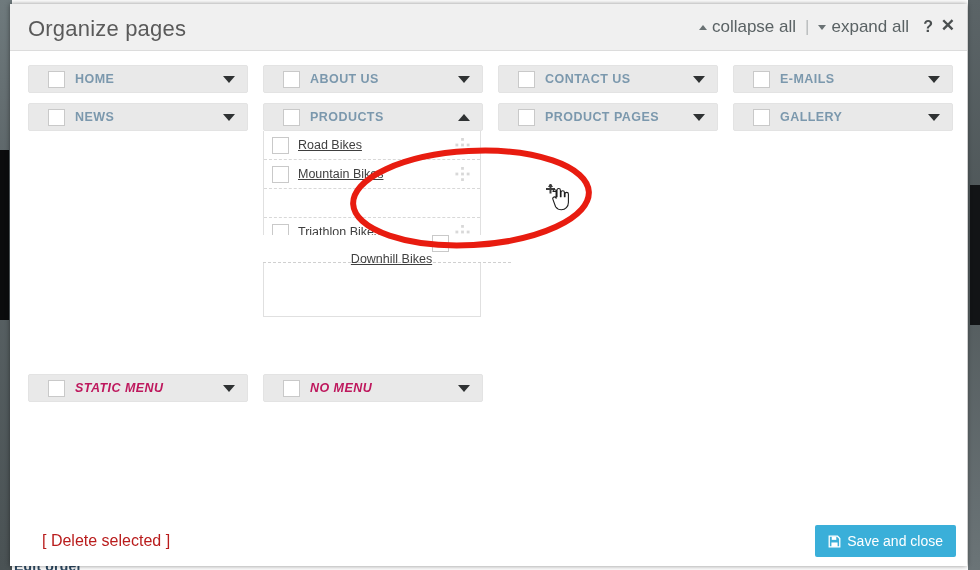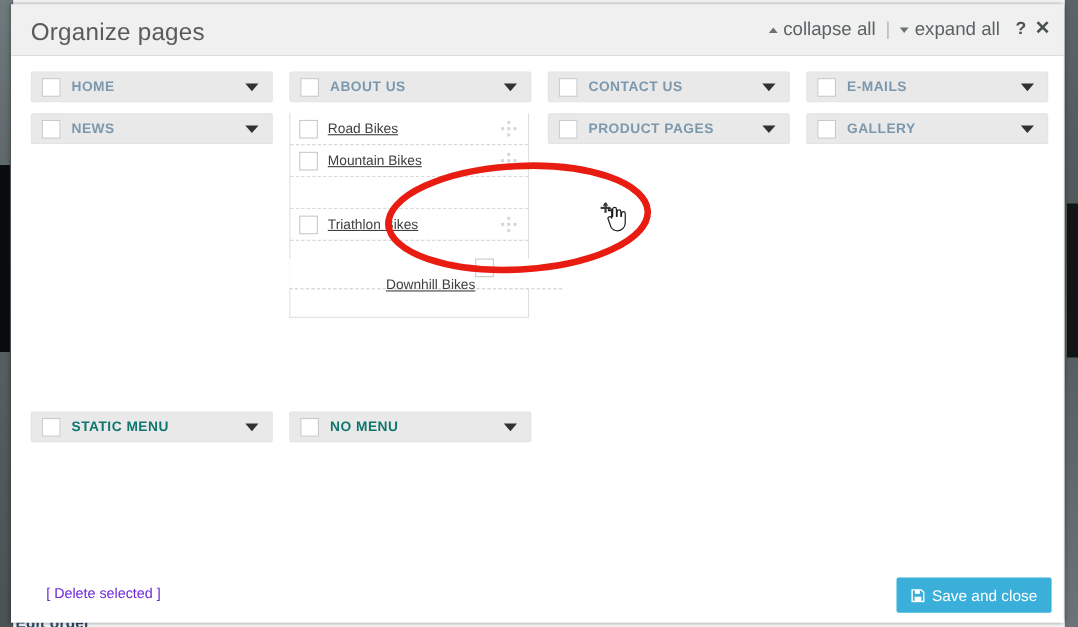--- a/index.html
+++ b/index.html
@@ -144,40 +144,41 @@
     position: relative;
     height: 28px;
     background: #e9e9e9;
     border: 1px solid #e3e3e3;
     border-radius: 2px;
     margin-bottom: 10px;
     display: flex;
     align-items: center;
     cursor: pointer;
     box-sizing: border-box;
+    padding-left: 10px;
   }
   .menu-bar .cb {
     width: 17px; height: 17px;
     margin-left: 9px;
     background: #fff;
     border: 1px solid #c9c9c9;
     box-sizing: border-box;
     cursor: pointer;
     flex: 0 0 auto;
   }
   .menu-bar .label {
     margin-left: 10px;
     font-size: 12.5px;
     font-weight: bold;
     color: #7b98ad;
     letter-spacing: .45px;
     text-transform: uppercase;
     white-space: nowrap;
   }
-  .menu-bar .label.dark { color: #0f766e; }
+  .menu-bar .label.dark { color: #be185d; font-style: italic; }
   .menu-bar .caret {
     position: absolute;
     right: 12px;
     width: 0; height: 0;
     border-left: 6px solid transparent;
     border-right: 6px solid transparent;
   }
   .caret-down { border-top: 7px solid #2f3233; }
   .caret-up   { border-bottom: 7px solid #2f3233; }
 
@@ -270,22 +271,22 @@
   
   .modal-footer {
     position: relative;
     height: 47px;
     background: #fff;
   }
   .delete-link {
     position: absolute;
     left: 32px;
     top: 13px;
-    font-size: 13px;
-    color: #6d28d9;
+    font-size: 16px;
+    color: #b91c1c;
     cursor: pointer;
     white-space: nowrap;
   }
   .save-btn {
     position: absolute;
     right: 11px;
     top: 6px;
     height: 32px;
     padding: 0 13px;
     background: #3aafd9;
@@ -364,20 +365,25 @@
         <div class="label">NEWS</div>
         <div class="caret caret-down"></div>
       </div>
     </div>
 
     <div class="col col-2" style="top:14px;">
       <div class="menu-bar">
         <div class="cb"></div>
         <div class="label">ABOUT US</div>
         <div class="caret caret-down"></div>
+      </div>
+      <div class="menu-bar" style="margin-bottom:0;">
+        <div class="cb"></div>
+        <div class="label">PRODUCTS</div>
+        <div class="caret caret-up"></div>
       </div>
 
       <div class="subpanel" style="margin-top:0;">
         <div class="subrow">
           <div class="cb"></div>
           <div class="link">Road Bikes</div>
           <svg class="drag-handle" viewBox="0 0 16 16">
             <g fill="#d2d2d2">
               <rect x="6.5" y="0.5" width="3" height="3"></rect>
               <rect x="6.5" y="6.5" width="3" height="3"></rect>

